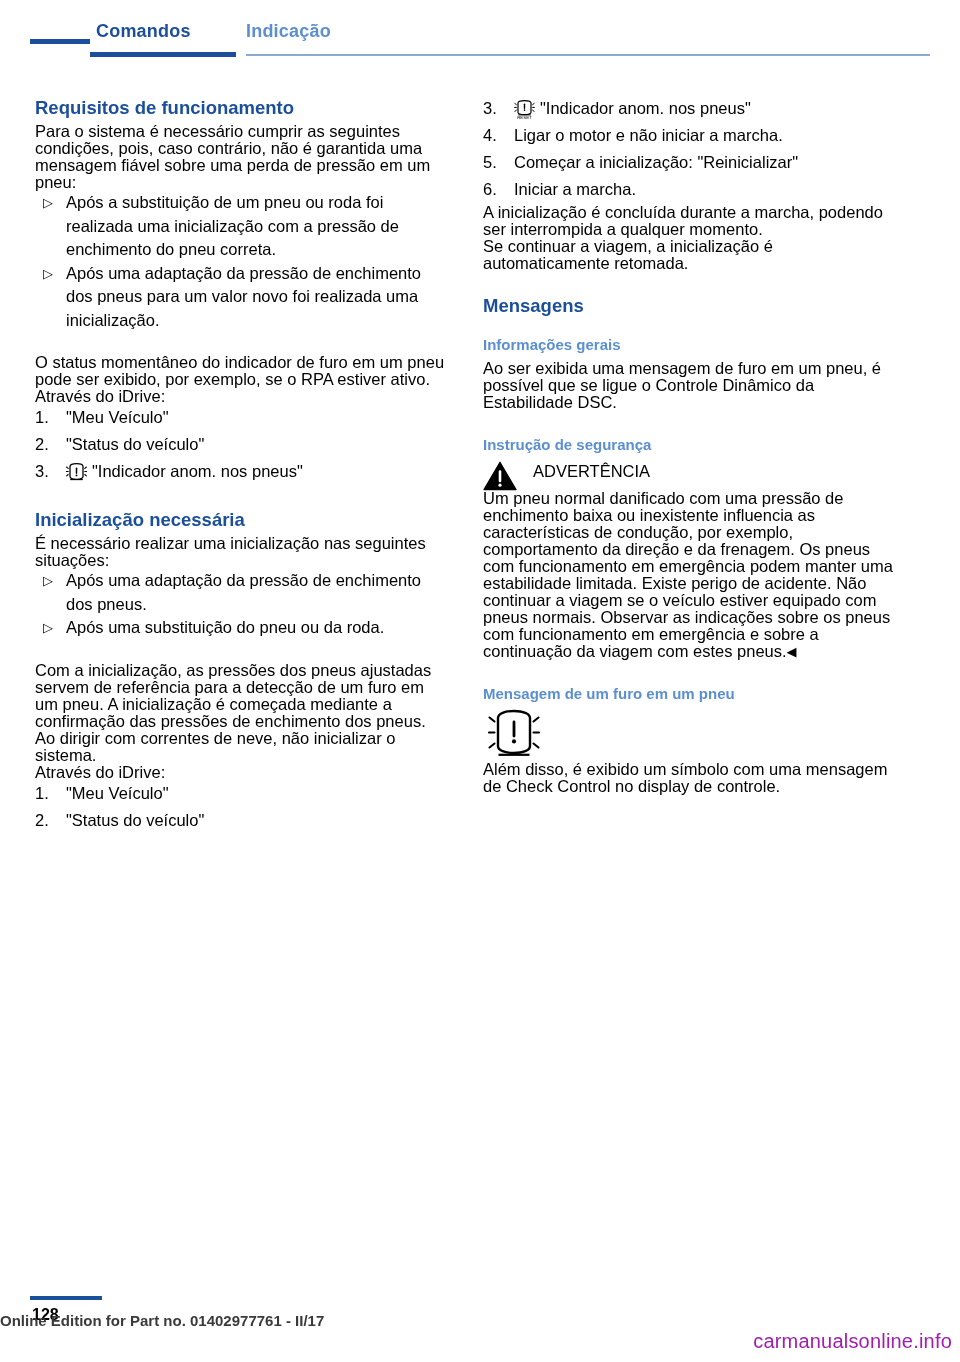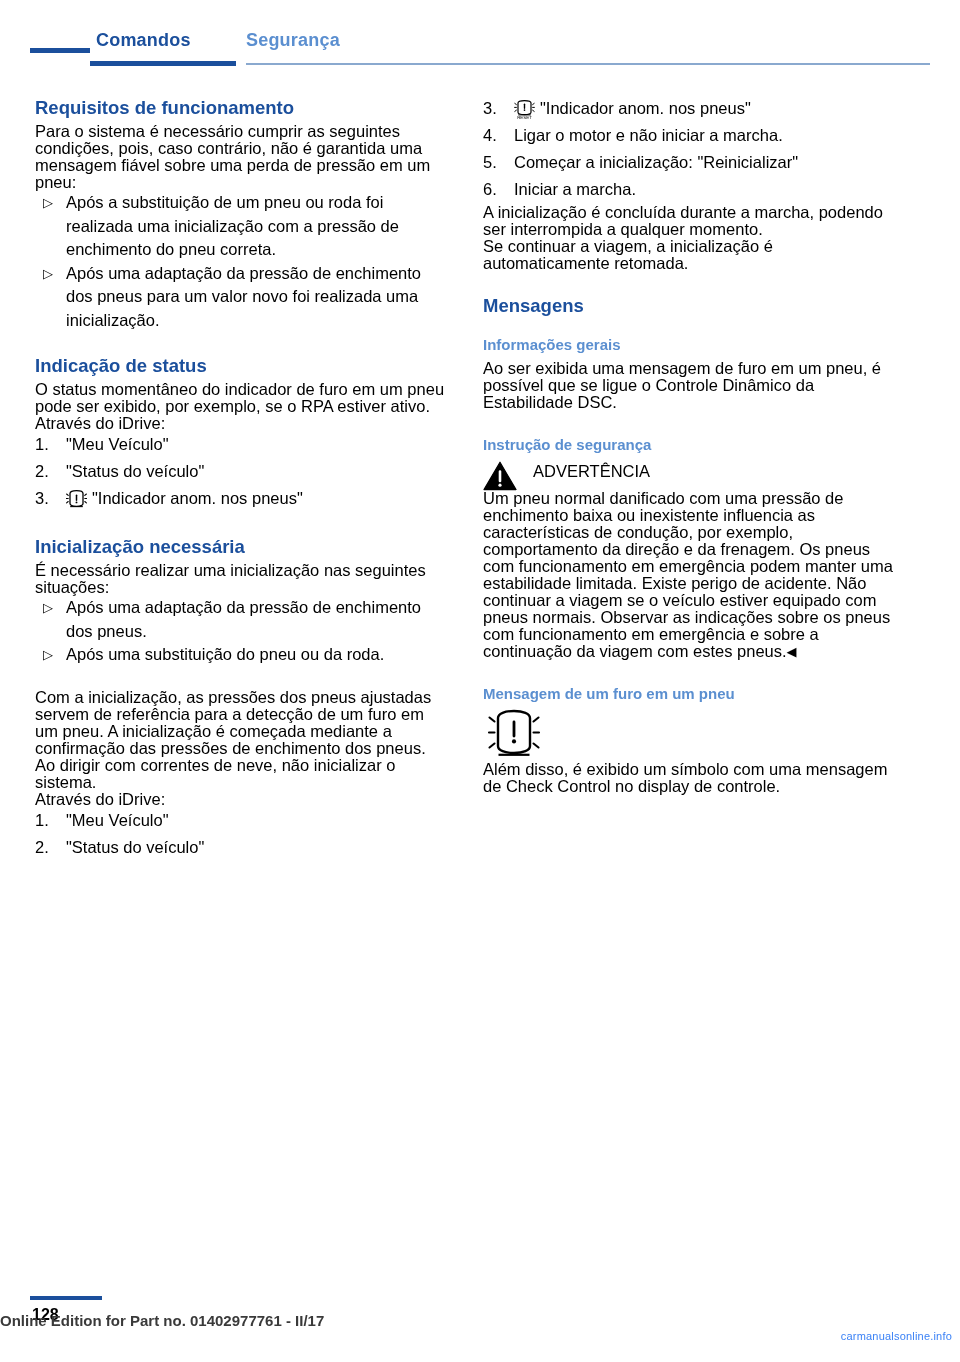--- a/index.html
+++ b/index.html
@@ -17,21 +17,21 @@
   }
   .page {
     position: relative;
     width: 960px;
     height: 1362px;
     box-sizing: border-box;
   }
   
   .header {
     position: absolute;
-    top: 25px;
+    top: 16px;
     left: 0;
     width: 960px;
     height: 44px;
     text-decoration: underline;
   }
   .header-bar-left {
     position: absolute;
     left: 30px;
     top: 23px;
     width: 60px;
@@ -204,35 +204,35 @@
     width: 960px;
     text-align: left;
     font-size: 15px;
     font-weight: bold;
     color: #3a3a3a;
   }
   .watermark {
     position: absolute;
     right: 8px;
     top: 1330px;
-    font-size: 11px;
-    color: #3b82f6;
+    font-size: 20px;
+    color: #a21caf;
     letter-spacing: 0.2px;
   }
 </style>
 </head>
 <body>
 
 <div class="page">
 
   <div class="header">
     <div class="header-bar-left"></div>
     <div class="tab-comandos">Comandos</div>
     <div class="tab-underline"></div>
-    <div class="tab-seguranca">Segurança</div>
+    <div class="tab-seguranca">Indicação</div>
     <div class="header-rule"></div>
   </div>
 
   <div class="col col-left">
 
     <h2 class="sec">Requisitos de funcionamento</h2>
     <p class="para">Para o sistema é necessário cumprir as seguintes condições, pois, caso contrário, não é garantida uma mensagem fiável sobre uma perda de pressão em um pneu:</p>
 
     <ul class="bullets">
       <li>
@@ -240,21 +240,20 @@
         <span>Após a substituição de um pneu ou roda foi realizada uma inicialização com a pressão de enchimento do pneu correta.</span>
       </li>
       <li>
         <span class="tri">▷</span>
         <span>Após uma adaptação da pressão de enchimento dos pneus para um valor novo foi realizada uma inicialização.</span>
       </li>
     </ul>
 
     <div class="gap-md"></div>
 
-    <h2 class="sec">Indicação de status</h2>
     <p class="para">O status momentâneo do indicador de furo em um pneu pode ser exibido, por exemplo, se o RPA estiver ativo.</p>
     <p class="para">Através do iDrive:</p>
 
     <ol class="steps">
       <li>
         <span class="num">1.</span>
         <span>"Meu Veículo"</span>
       </li>
       <li>
         <span class="num">2.</span>

